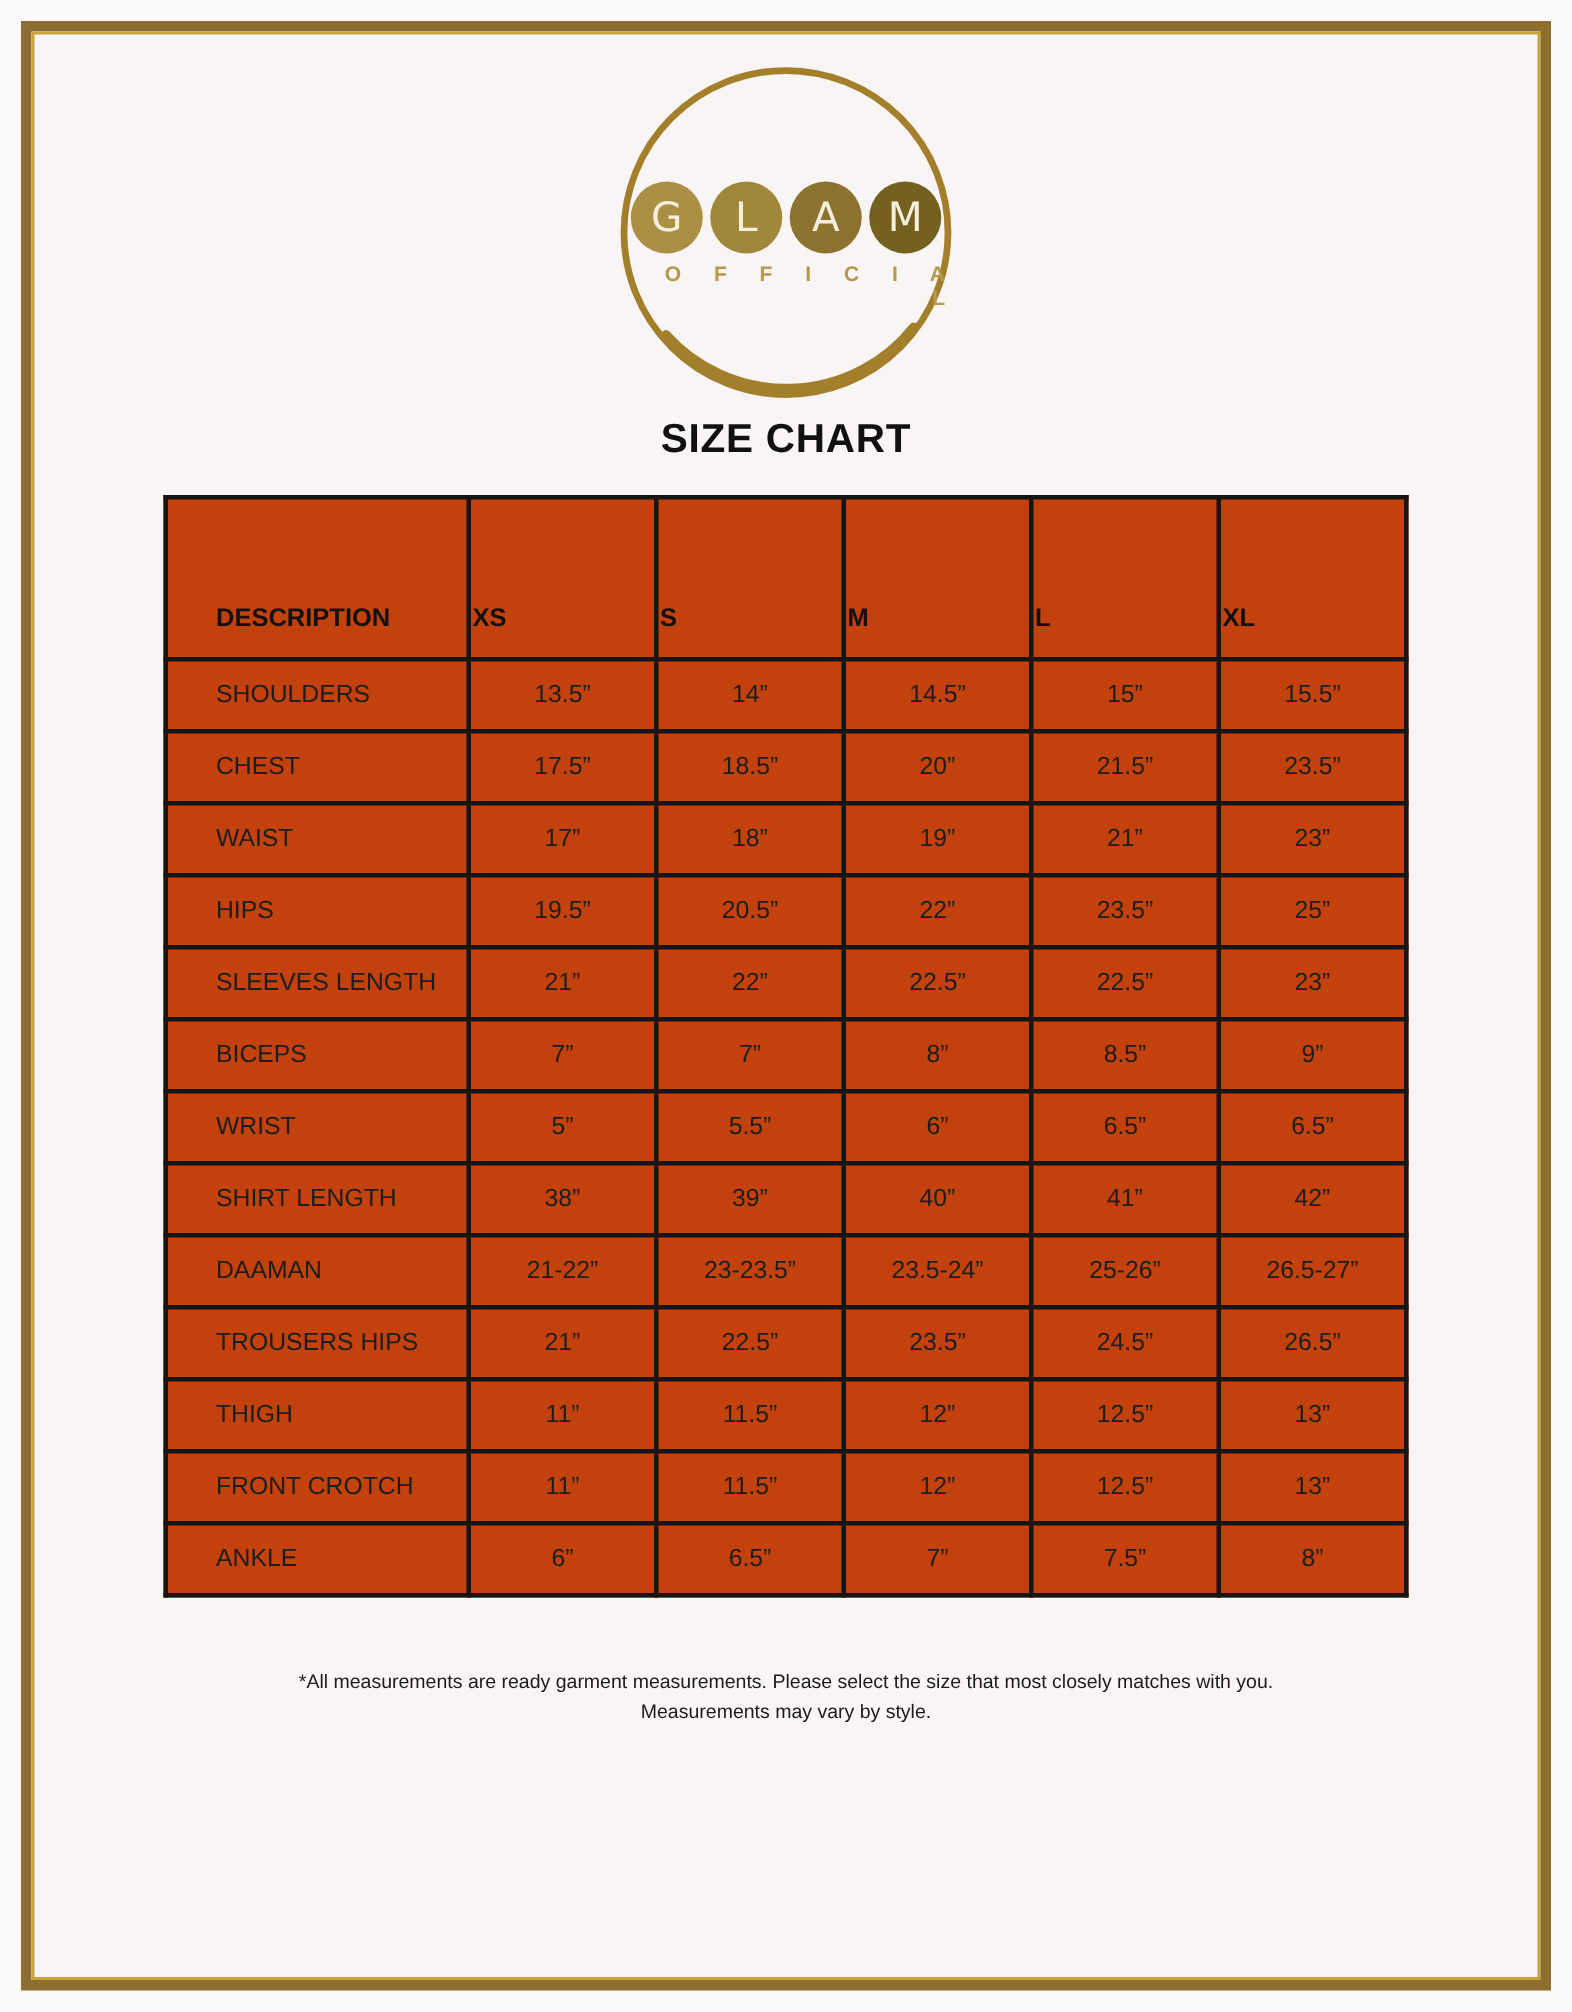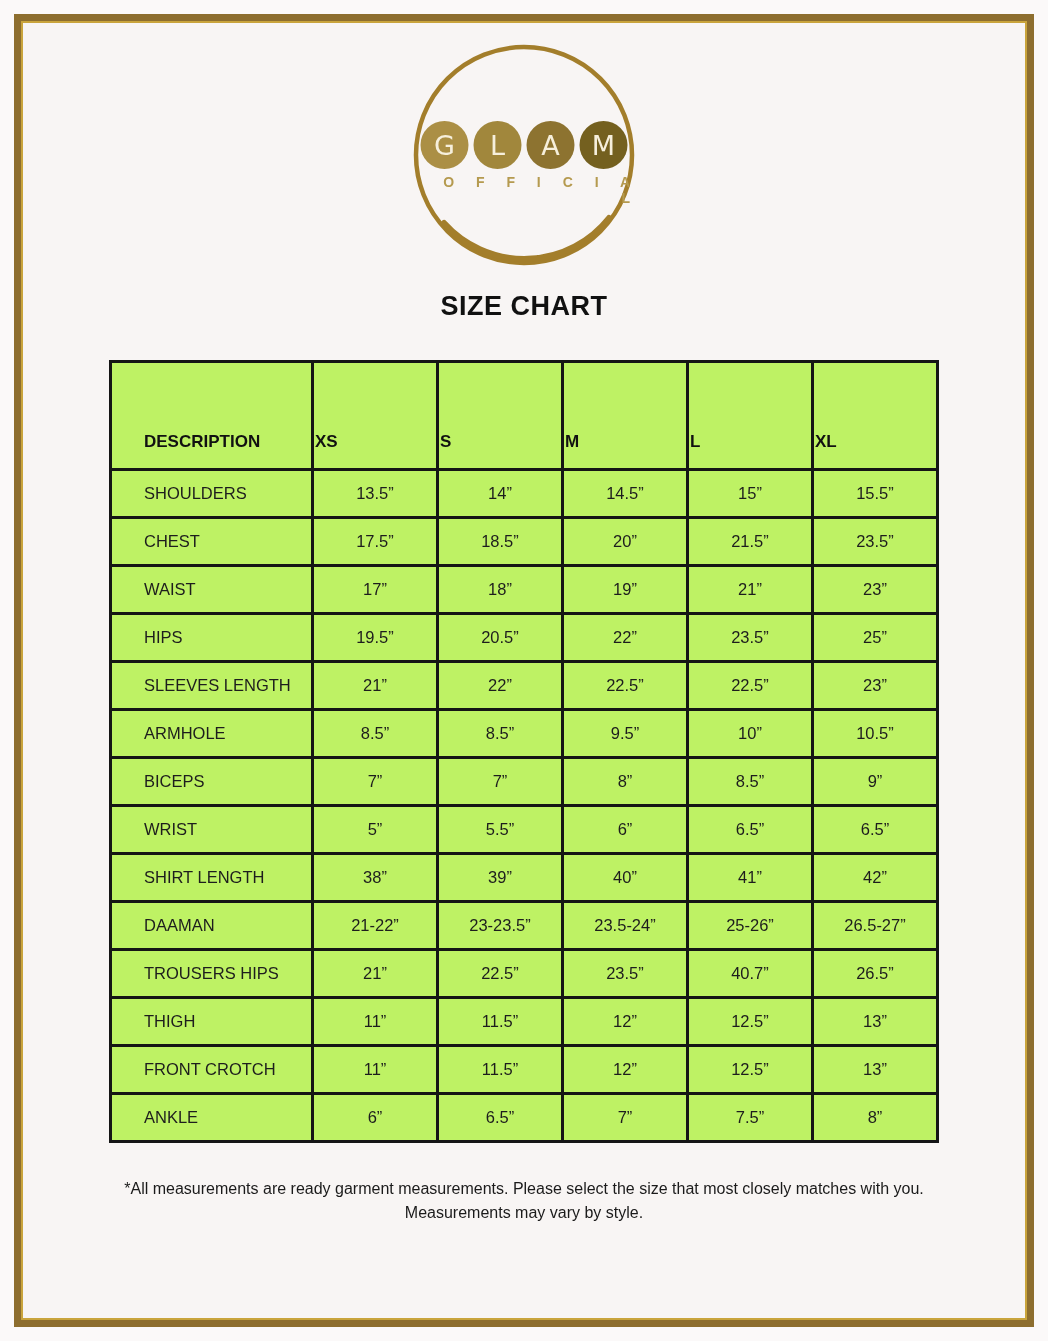--- a/index.html
+++ b/index.html
@@ -68,33 +68,33 @@
     width: 100%;
     text-align: center;
     font-size: 14px;
     letter-spacing: 9px;
     padding-left: 9px;
     box-sizing: border-box;
     font-weight: 600;
   }
   
   .page-title {
-    margin-top: 20px;
+    margin-top: 6px;
     font-size: 27px;
     font-weight: 700;
     letter-spacing: 0.5px;
     color: #111;
   }
   
   table.size-table {
-    margin: 38px auto 0;
+    margin: 22px auto 0;
     border-collapse: collapse;
     width: 828px;
     table-layout: fixed;
-    background: #bef264;
+    background: #c2410c;
   }
   table.size-table, .size-table th, .size-table td {
     border: 3px solid #151515;
   }
   .size-table th {
     height: 88px;
     vertical-align: bottom;
     padding-bottom: 16px;
     font-size: 17px;
     font-weight: 700;
@@ -109,22 +109,22 @@
     padding: 0;
   }
   .size-table th.desc-col, .size-table td.desc-col {
     text-align: left;
     padding-left: 32px;
   }
   .col-desc { width: 202px; }
   .col-size { width: 125px; }
   
   .footer-note {
-    margin-top: 34px;
-    font-size: 16px;
+    margin-top: 46px;
+    font-size: 13px;
     color: #1b1b1b;
     line-height: 1.5;
   }
 </style>
 </head>
 <body>
 
 <div class="page">
   <div class="frame">
     <div class="content">
@@ -199,28 +199,20 @@
             </tr>
             <tr>
               <td class="desc-col">SLEEVES LENGTH</td>
               <td>21”</td>
               <td>22”</td>
               <td>22.5”</td>
               <td>22.5”</td>
               <td>23”</td>
             </tr>
             <tr>
-              <td class="desc-col">ARMHOLE</td>
-              <td>8.5”</td>
-              <td>8.5”</td>
-              <td>9.5”</td>
-              <td>10”</td>
-              <td>10.5”</td>
-            </tr>
-            <tr>
               <td class="desc-col">BICEPS</td>
               <td>7”</td>
               <td>7”</td>
               <td>8”</td>
               <td>8.5”</td>
               <td>9”</td>
             </tr>
             <tr>
               <td class="desc-col">WRIST</td>
               <td>5”</td>
@@ -243,21 +235,21 @@
               <td>23-23.5”</td>
               <td>23.5-24”</td>
               <td>25-26”</td>
               <td>26.5-27”</td>
             </tr>
             <tr>
               <td class="desc-col">TROUSERS HIPS</td>
               <td>21”</td>
               <td>22.5”</td>
               <td>23.5”</td>
-              <td>40.7”</td>
+              <td>24.5”</td>
               <td>26.5”</td>
             </tr>
             <tr>
               <td class="desc-col">THIGH</td>
               <td>11”</td>
               <td>11.5”</td>
               <td>12”</td>
               <td>12.5”</td>
               <td>13”</td>
             </tr>

